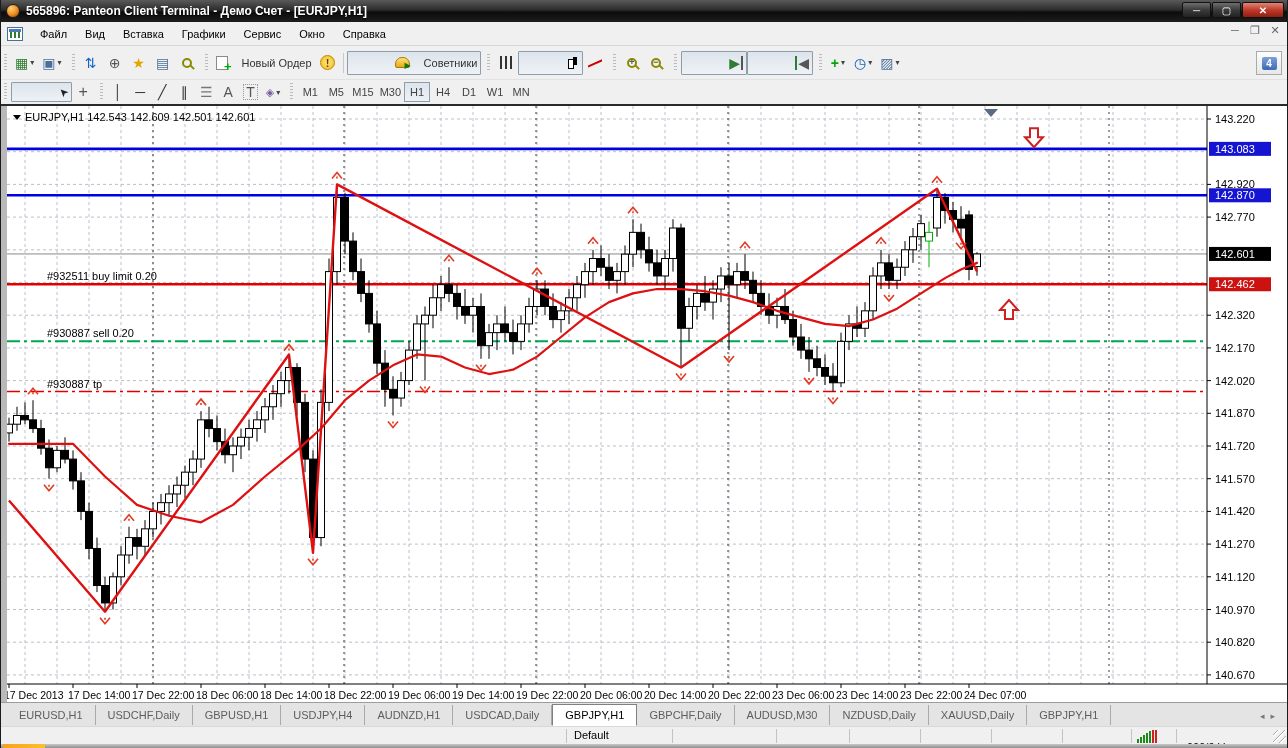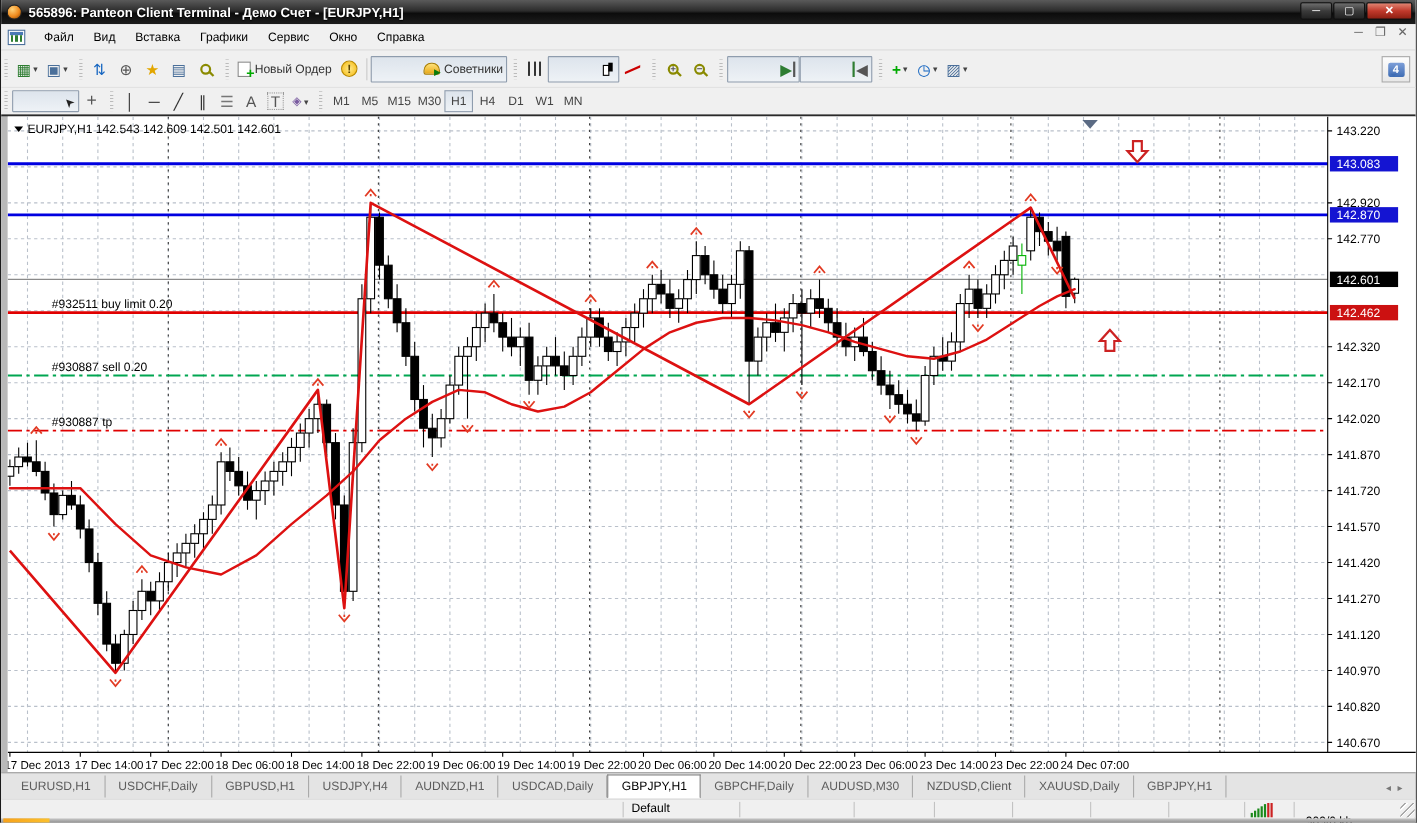--- a/index.html
+++ b/index.html
@@ -35,21 +35,21 @@
   .tb2{top:80px;height:26px;border-bottom:2px solid #2a2a2a;}
   .grp{display:flex;align-items:center;height:100%;padding:0 3px;}
   .grp::before{content:"";width:3px;height:18px;margin-right:4px;
      background:repeating-linear-gradient(#bbb 0 1px,transparent 1px 3px);}
   .tbtn{min-width:24px;height:24px;display:flex;align-items:center;justify-content:center;
      padding:0 3px;border:1px solid transparent;color:#333;position:relative;cursor:default;}
   .tb2 .tbtn{height:20px;min-width:22px;}
   .tbtn.pressed{border:1px solid #8e9cad;background:linear-gradient(#dde4ec,#eef2f6);border-radius:1px;padding-left:47px;}
   .tbtn .g{font-size:14px;line-height:1;}
   .drop::after{content:"▾";font-size:8px;margin-left:2px;color:#444;}
-  .lbl{margin-left:4px;font-size:11px;}
+  .lbl{margin-left:14px;font-size:11px;}
   .sep{width:1px;height:20px;background:#c9c9c9;margin:0 3px;}
   
   .doc-ico{width:12px;height:14px;background:#fff;border:1px solid #8a8a8a;position:relative;}
   .doc-ico::after{content:"+";position:absolute;right:-5px;bottom:-5px;color:#0a0;font-weight:bold;font-size:13px;}
   .warn-ico{width:15px;height:15px;border-radius:50%;background:radial-gradient(#ffe98a,#f5b80c);
      border:1px solid #b98a00;color:#5b4500;font-weight:bold;font-size:11px;text-align:center;line-height:14px;}
   .hat-ico{width:15px;height:11px;background:linear-gradient(#ffe27a,#e8a817);border-radius:7px 7px 2px 2px;
      border:1px solid #a67c00;position:relative;}
   .hat-ico::after{content:"▶";position:absolute;right:-2px;bottom:-3px;color:#0a7a0a;font-size:8px;}
   .mag{width:10px;height:10px;border:2px solid #8a8a00;border-radius:50%;position:relative;}
@@ -704,21 +704,21 @@
     <div id="tabs" style="display:flex;align-items:flex-end;height:100%;">
         <div class="tab">EURUSD,H1</div>
         <div class="tab">USDCHF,Daily</div>
         <div class="tab">GBPUSD,H1</div>
         <div class="tab">USDJPY,H4</div>
         <div class="tab">AUDNZD,H1</div>
         <div class="tab">USDCAD,Daily</div>
         <div class="tab active">GBPJPY,H1</div>
         <div class="tab">GBPCHF,Daily</div>
         <div class="tab">AUDUSD,M30</div>
-        <div class="tab">NZDUSD,Client</div>
+        <div class="tab">NZDUSD,Daily</div>
         <div class="tab">XAUUSD,Daily</div>
         <div class="tab">GBPJPY,H1</div>
       </div>
     <div class="tabarrows">◂▸</div>
   </div>
 
   <div class="statusbar">
     <span class="st-help">Для справки, нажмите F1</span>
     <span class="st-profile">Default</span>
     <span class="conn">

